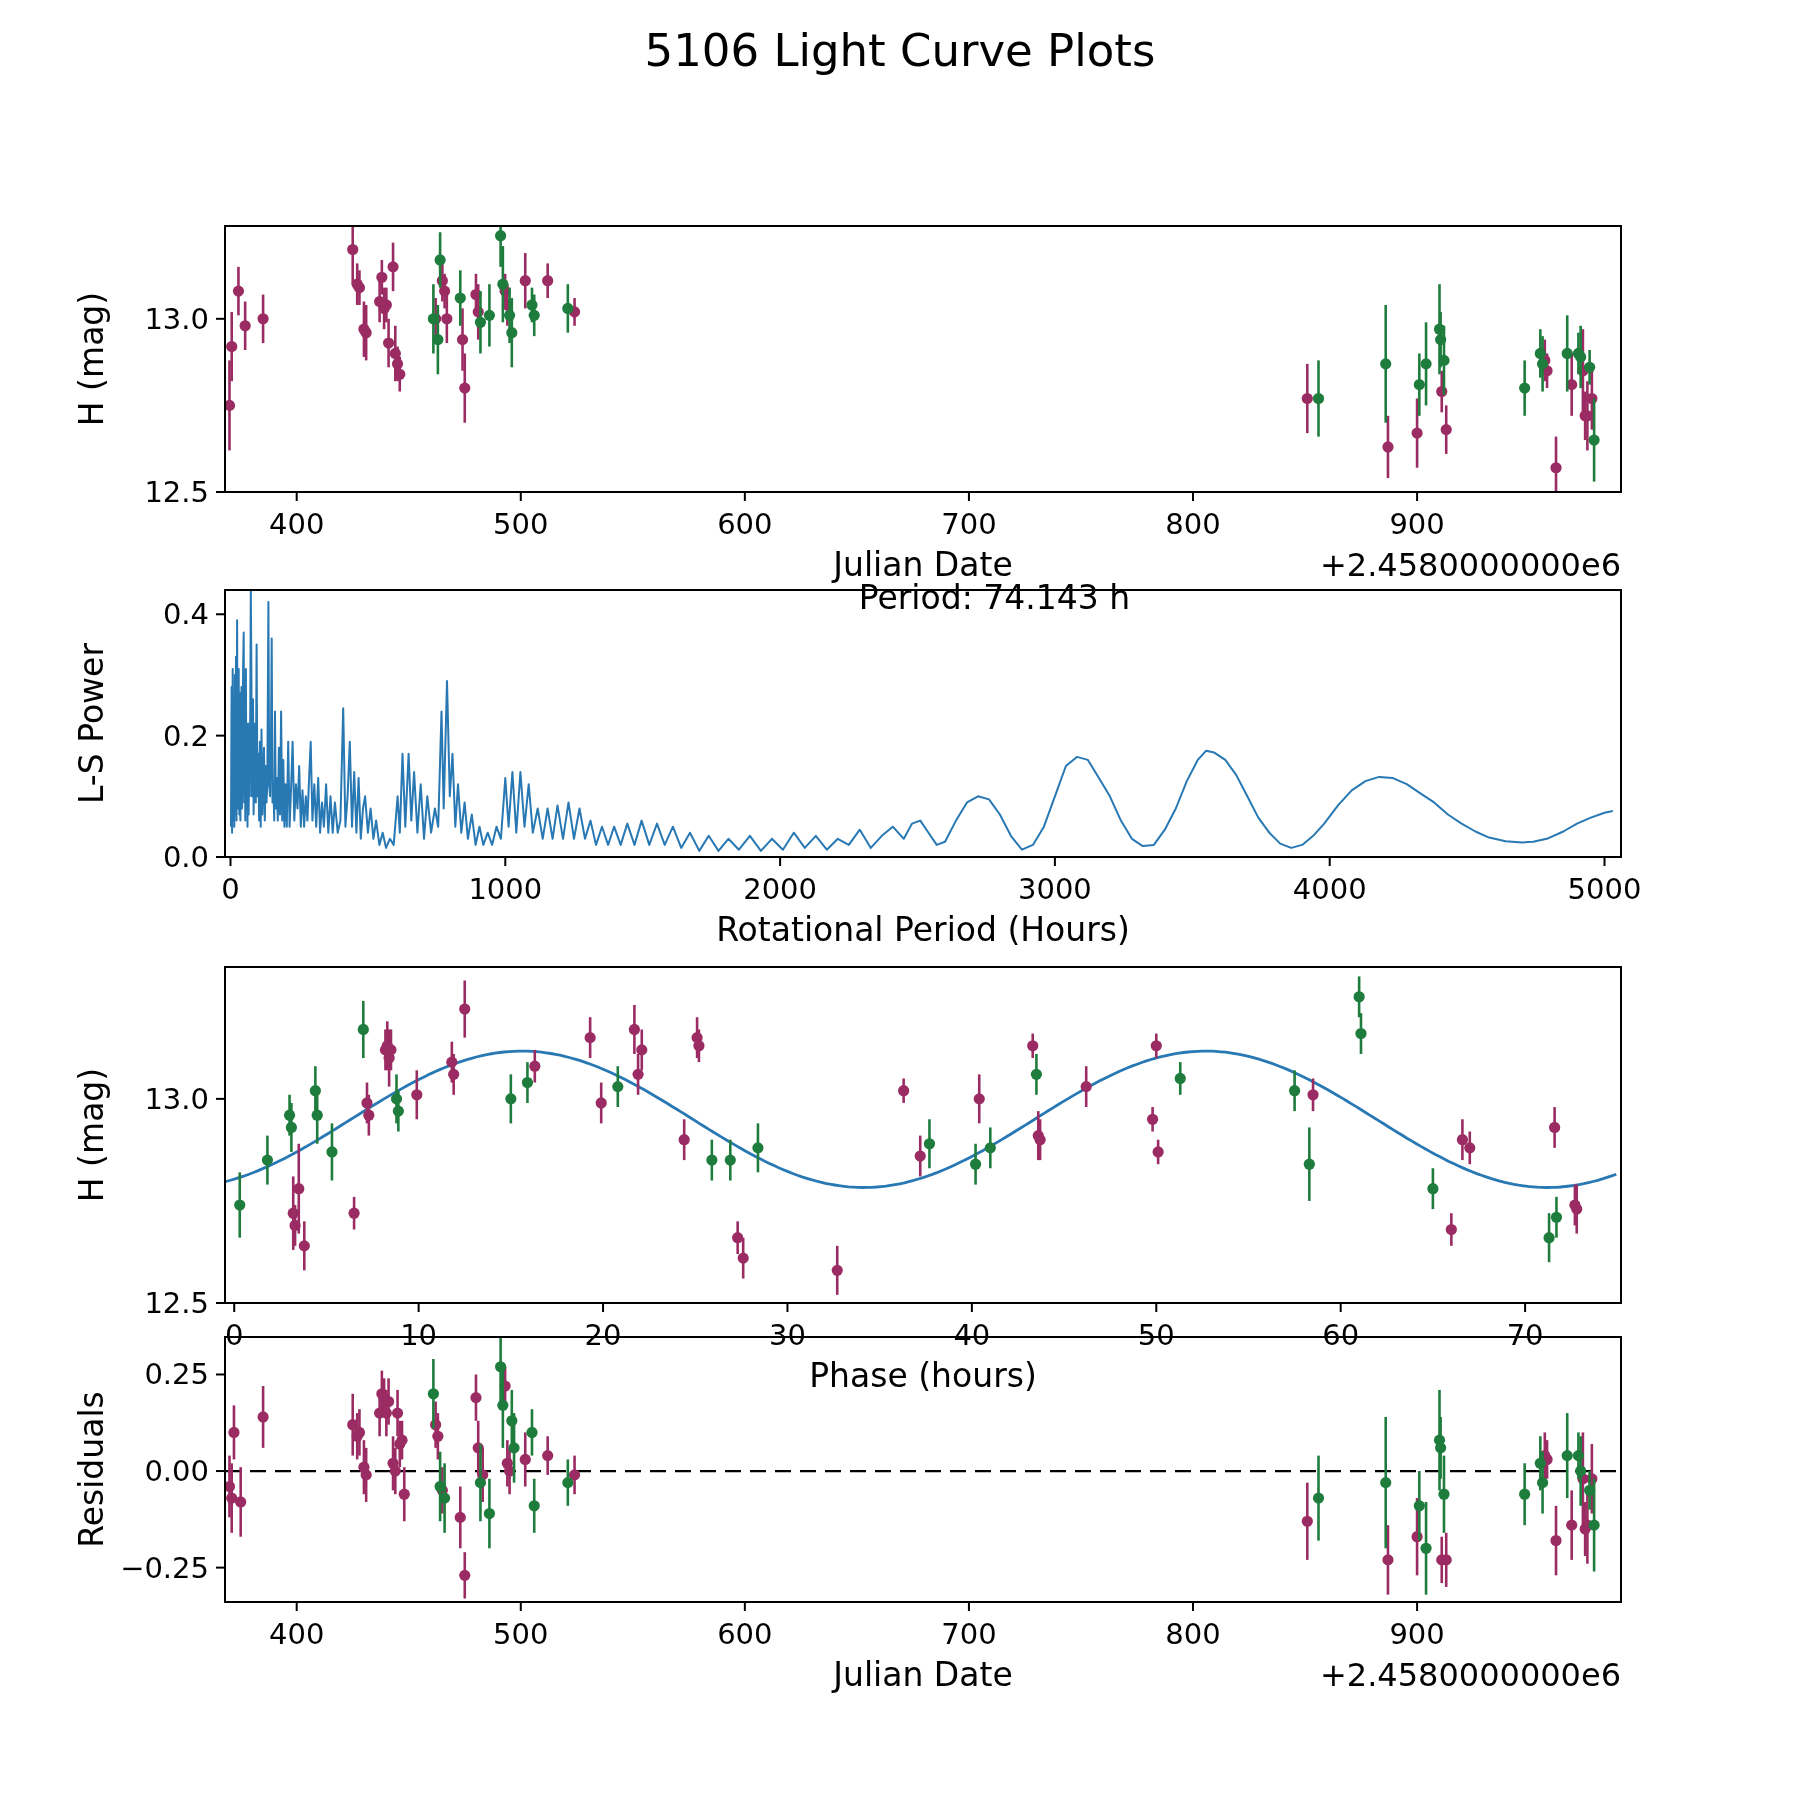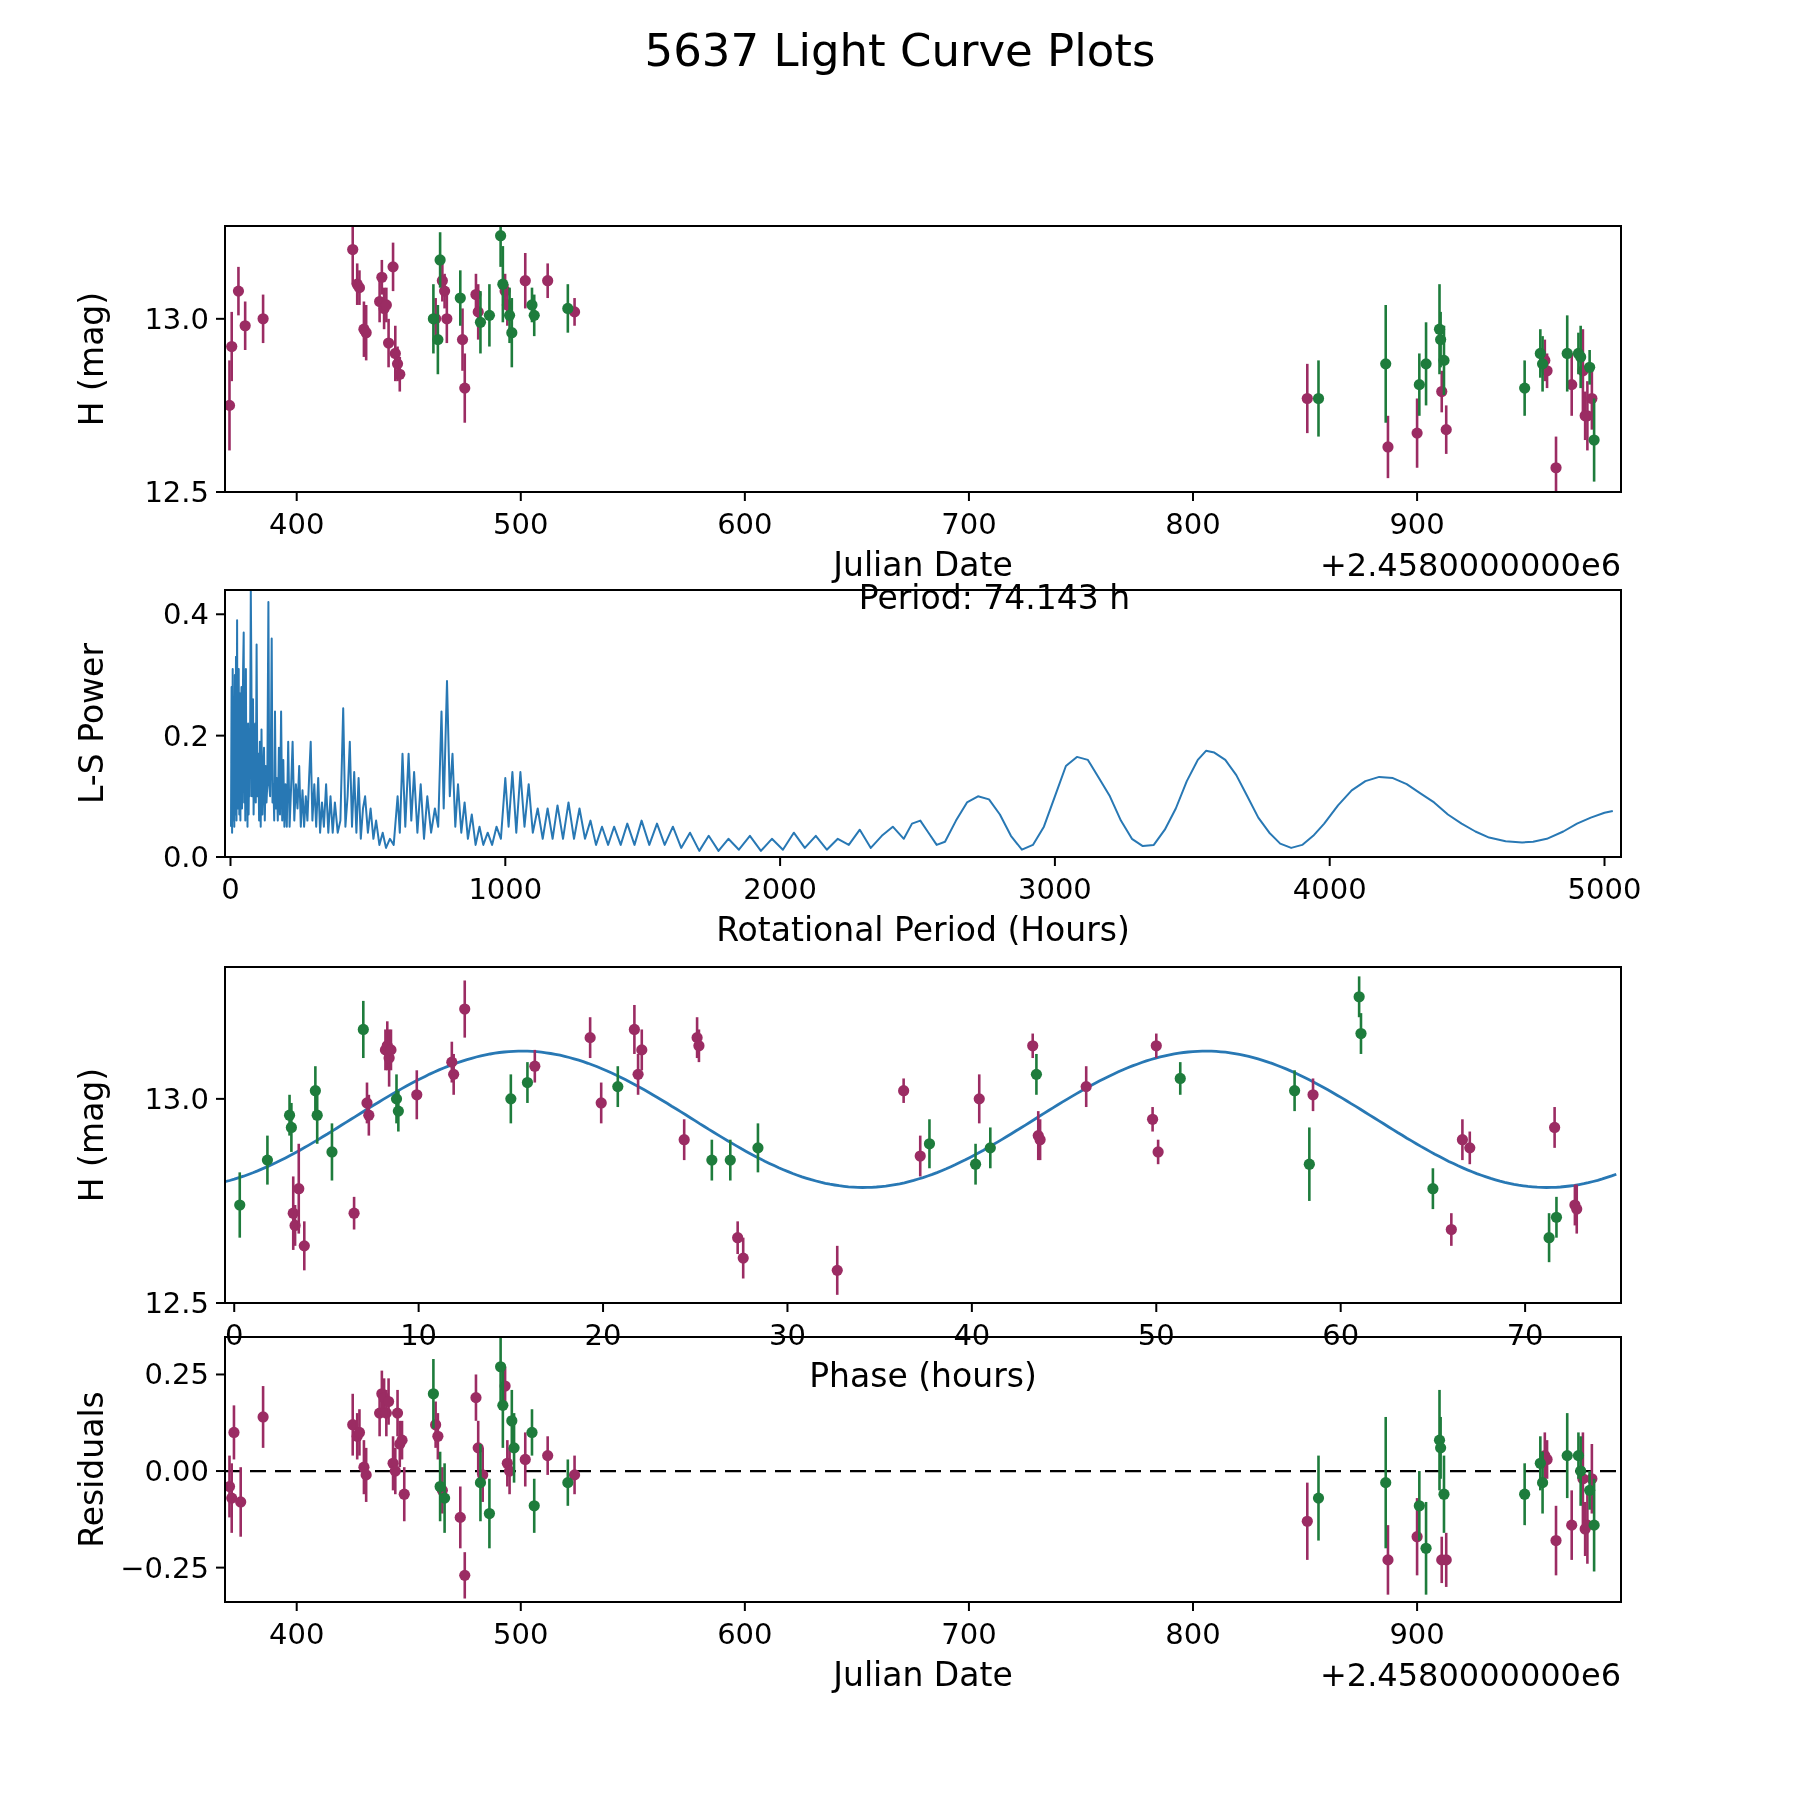--- a/index.html
+++ b/index.html
@@ -7,21 +7,21 @@
   .fig{position:absolute;inset:0;background:#ffffff;}
   .fig-title{position:absolute;top:24px;left:0;width:1800px;text-align:center;
     font-size:45px;color:#000000;font-weight:400;}
   svg{position:absolute;top:0;left:0;}
   text{font-family:"DejaVu Sans","Liberation Sans",sans-serif;}
 </style>
 </head>
 <body>
 
 <div class="fig">
-  <div class="fig-title">5637 Light Curve Plots</div>
+  <div class="fig-title">5106 Light Curve Plots</div>
   <svg id="plot" width="1800" height="1800" viewBox="0 0 1800 1800">
       <g>
         <defs>
           <clipPath id="clip0">
             <rect x="225" y="226" width="1396" height="266"></rect>
           </clipPath>
         </defs>
         <g clip-path="url(#clip0)">
           <g>
             <line x1="229.48154093097912" x2="229.48154093097912" y1="450.43750000000034" y2="360.3854166666665" stroke="#9b2c63" stroke-width="2.6"></line>

